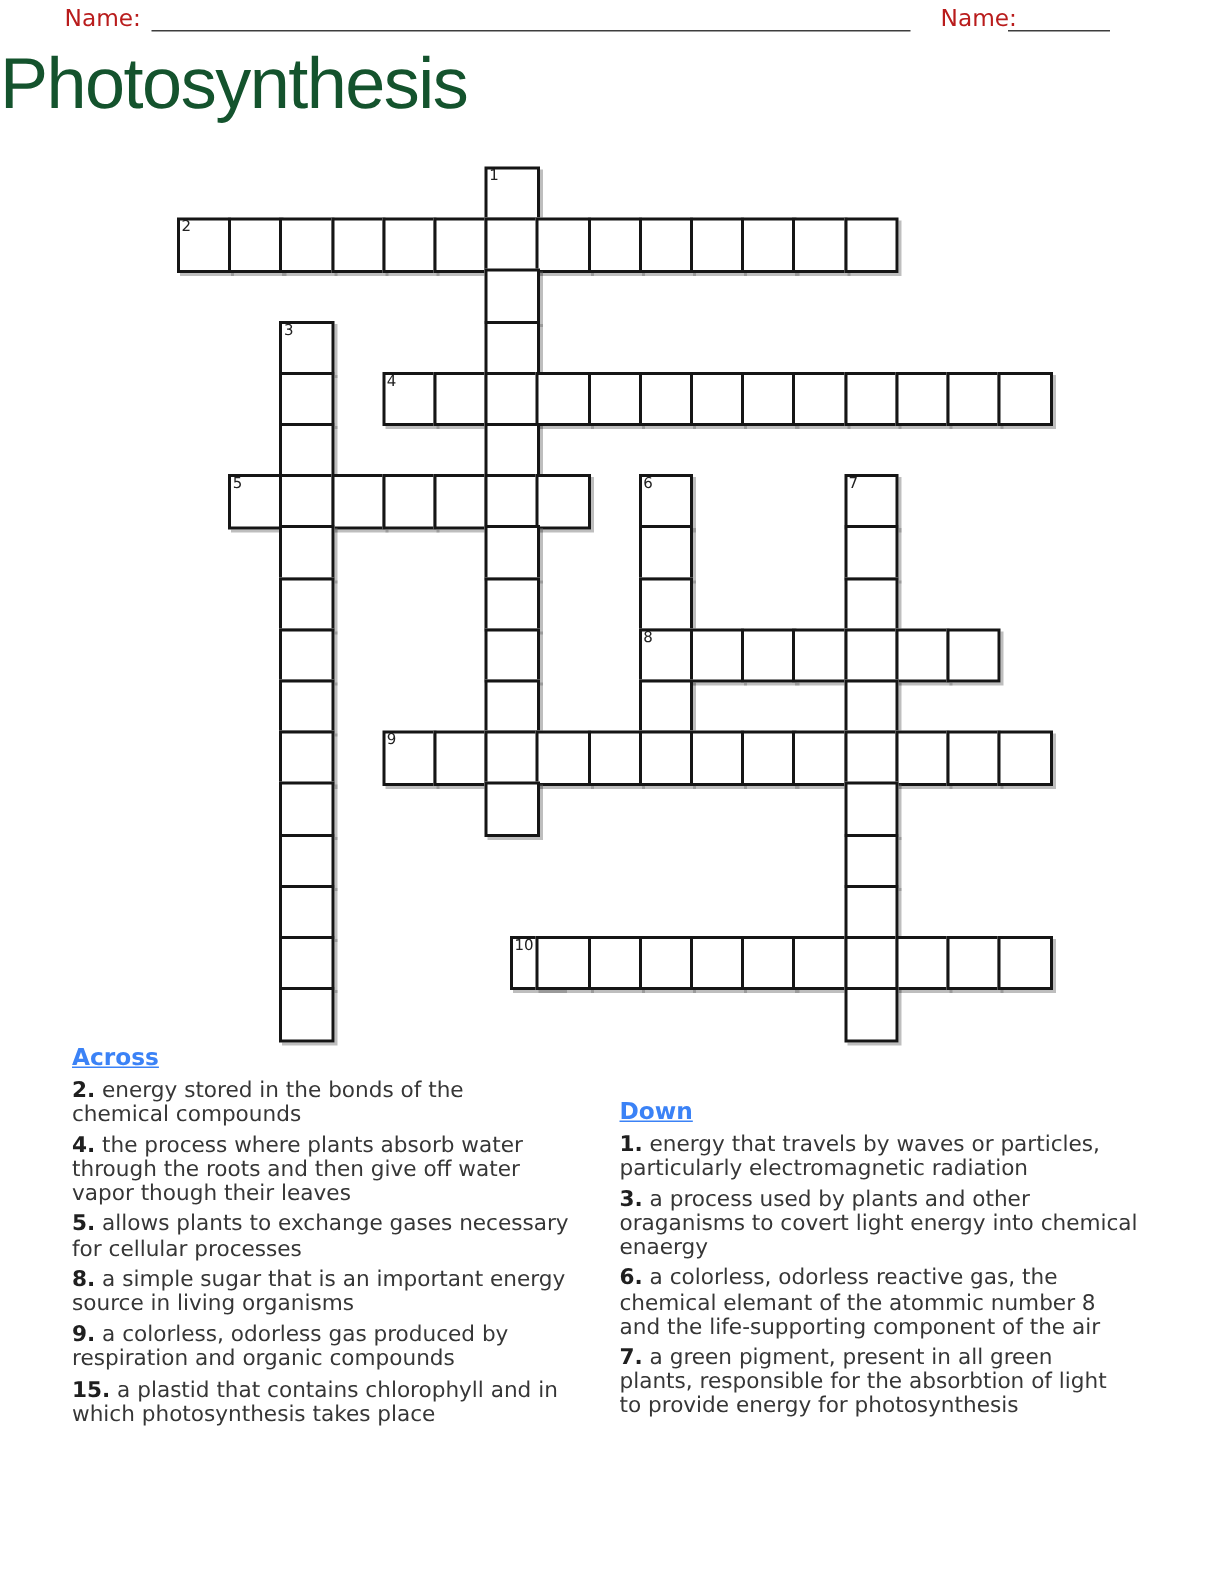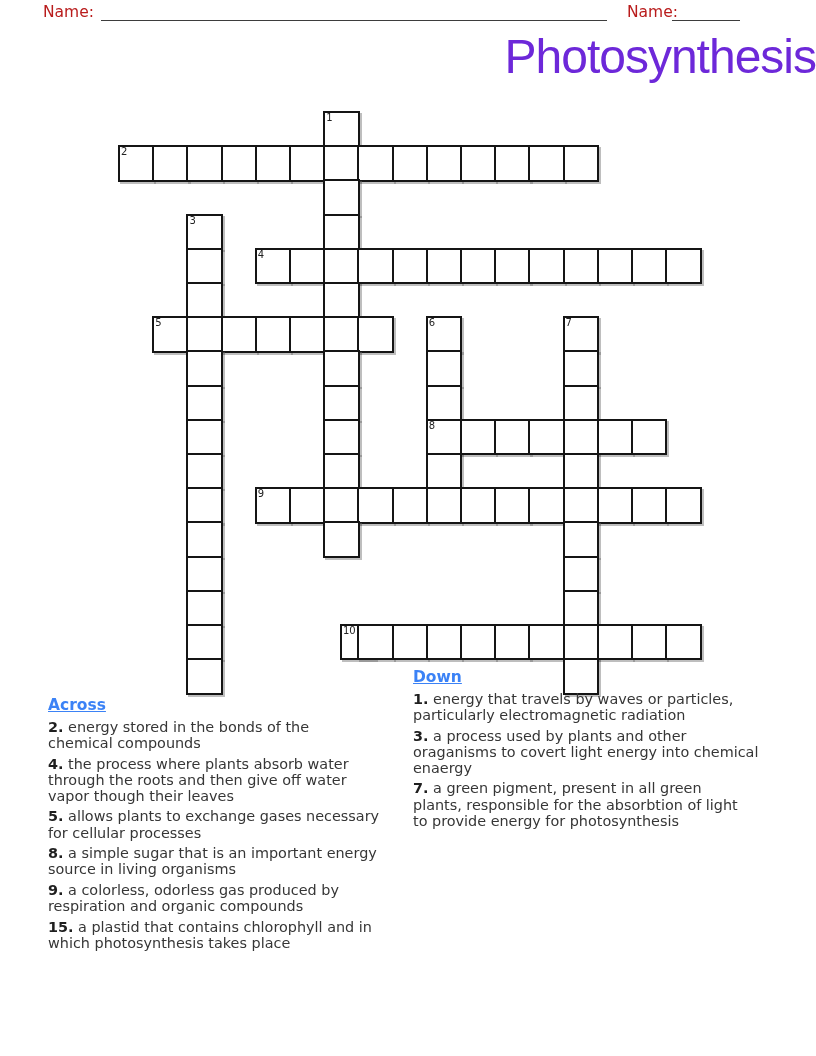--- a/index.html
+++ b/index.html
@@ -9,44 +9,44 @@
     position: relative;
     overflow: hidden;
     font-family: "DejaVu Sans", sans-serif;
     color: #363636;
   }
   .abs { position: absolute; }
   .hdr { font-size: 15.5px; color: #b91c1c; }
   .rule { border-bottom: 1.7px solid #3d3d3d; height: 0; }
   #title {
     left: 0; top: 28px; width: 816px; margin: 0;
-    text-align: right;
+    text-align: left;
     font-family: "Liberation Sans", sans-serif;
     font-weight: 400;
     font-size: 48px;
     line-height: 58px;
     letter-spacing: -1px;
-    color: #6d28d9;
+    color: #14532d;
   }
   #grid { left: 118px; top: 111px; width: 586px; height: 586px; }
   .cell {
     position: absolute;
     width: 36.4px; height: 36.4px;
     box-sizing: border-box;
     border: 2.2px solid #151515;
     background: #ffffff;
     box-shadow: 2px 2px 0 rgba(110,110,110,0.45);
   }
   .cellnum {
     position: absolute; left: 1px; top: -1px;
     font-size: 10px; line-height: 12px; color: #222222;
   }
   .col { position: absolute; }
   #across-col { left: 48px;  top: 696px; width: 362px; }
-  #down-col   { left: 413px; top: 668px; width: 397px; }
+  #down-col   { left: 413px; top: 732px; width: 397px; }
   .clue-head {
     margin: 0 0 5px 0;
     font-size: 15.5px; line-height: 18px;
     font-weight: bold;
     text-decoration: underline;
     color: #3b82f6;
   }
   .clue {
     white-space: pre-line;
     font-size: 14.4px; line-height: 16.1px;
@@ -207,17 +207,20 @@
 </div>
 
 <div id="down-col" class="col">
   <h2 class="clue-head">Down</h2>
   <div id="down-list">
       <div class="clue"><b>1.</b> energy that travels by waves or particles,
 particularly electromagnetic radiation</div>
       <div class="clue"><b>3.</b> a process used by plants and other
 oraganisms to covert light energy into chemical
 enaergy</div>
+      <div class="clue"><b>6.</b> a colorless, odorless reactive gas, the
+chemical elemant of the atommic number 8
+and the life-supporting component of the air</div>
       <div class="clue"><b>7.</b> a green pigment, present in all green
 plants, responsible for the absorbtion of light
 to provide energy for photosynthesis</div>
     </div>
 </div>
 
 </body></html>

